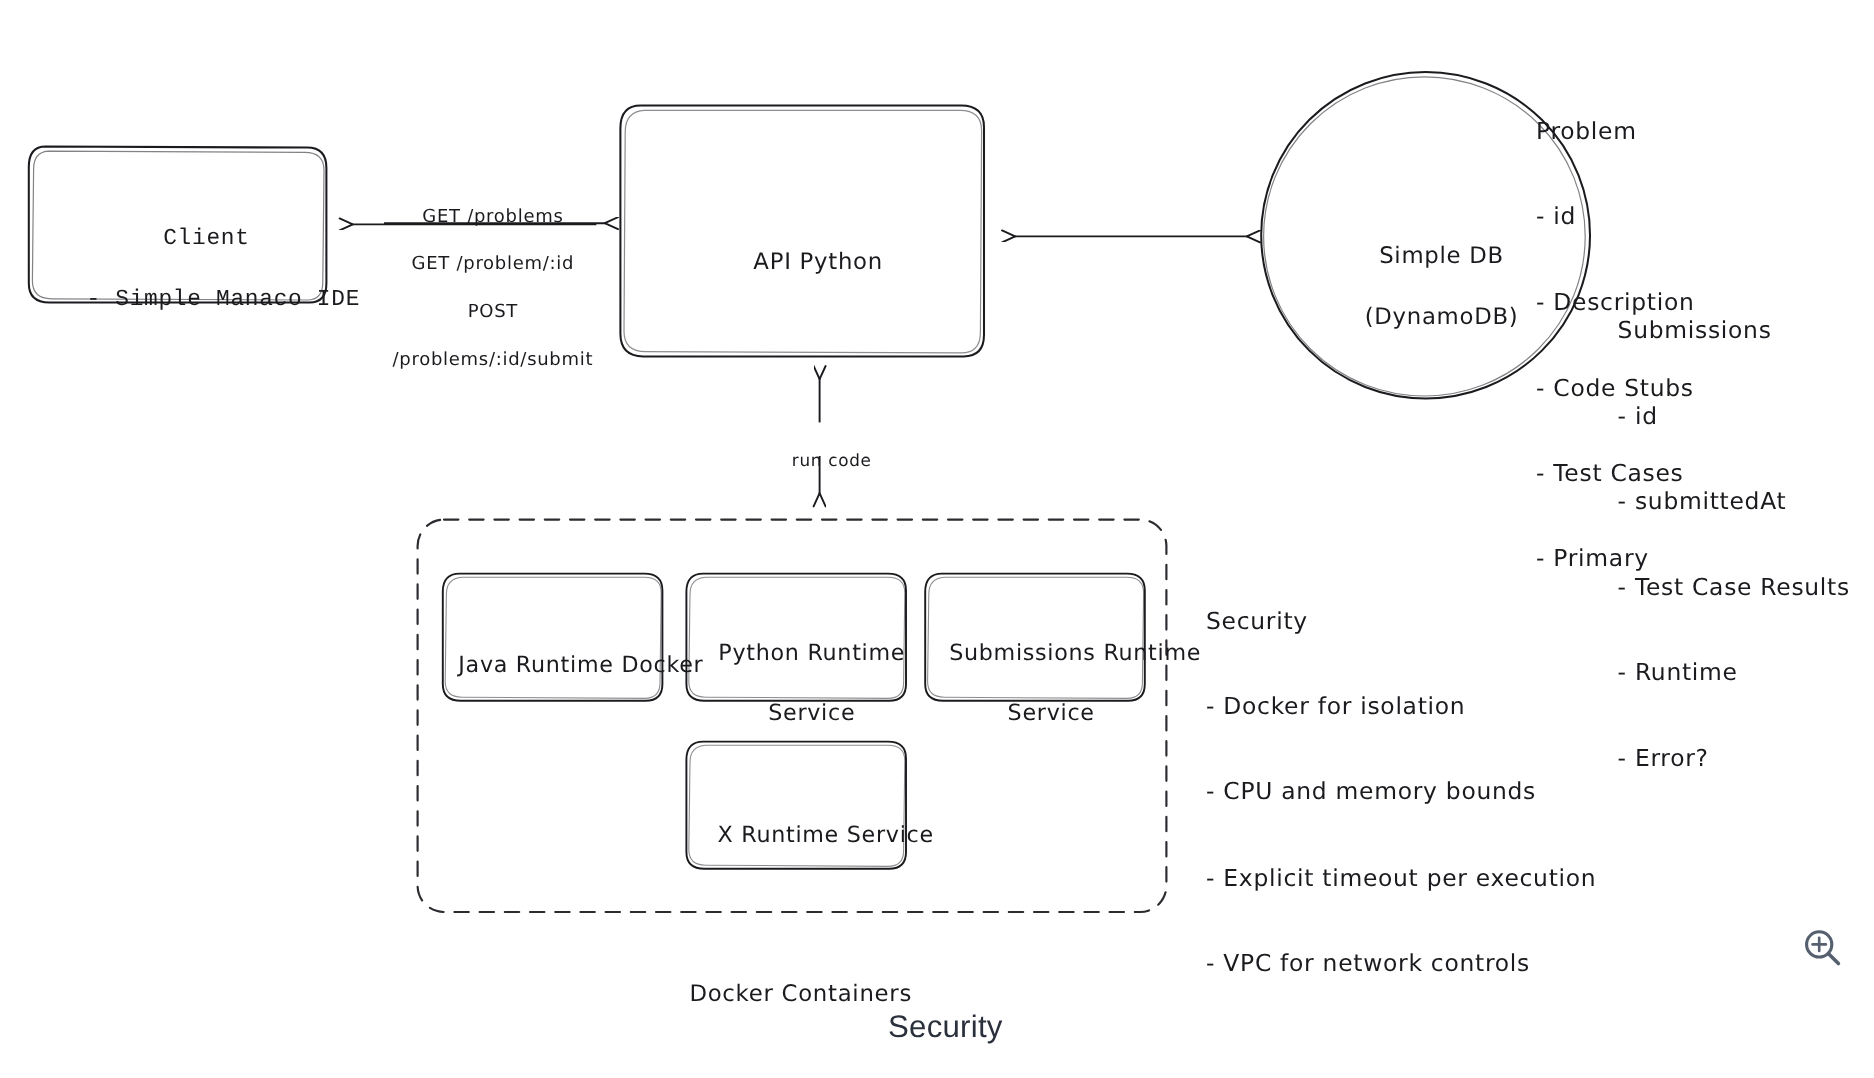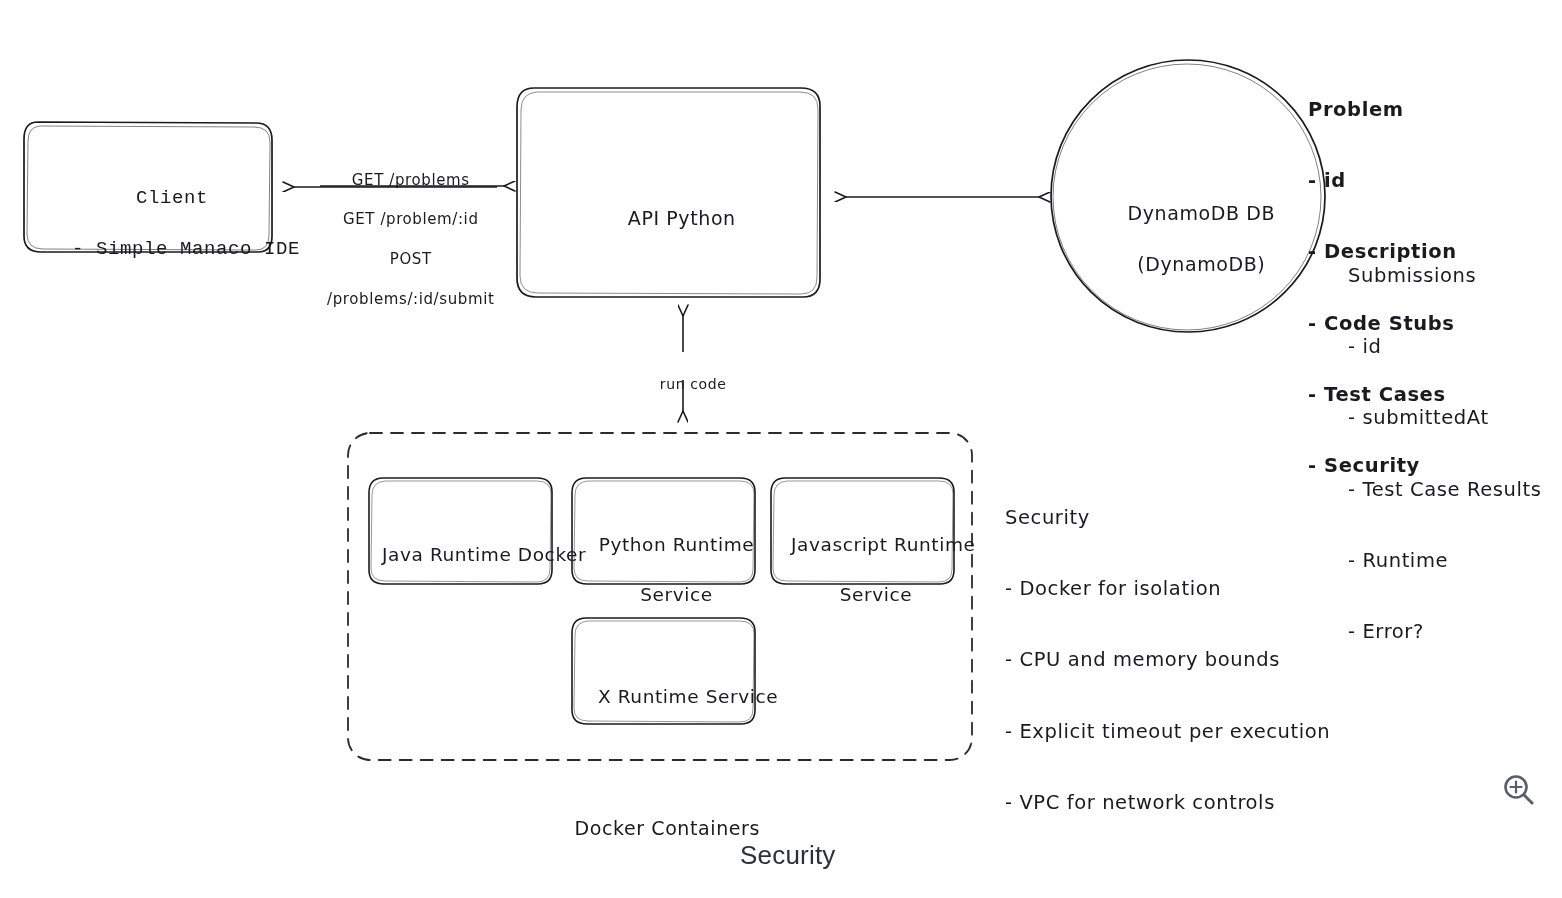--- a/index.html
+++ b/index.html
@@ -143,21 +143,21 @@
   <div class="node-label hand" style="left:24px; top:160px; width:248px;font-family:Liberation Mono, monospace;">
     <span>Client</span><br>
     <span>- Simple Manaco IDE</span>
   </div>
 
   <div class="node-label hand" style="left:517px; top:180px; width:303px;">
     <span>API Python</span>
   </div>
 
   <div class="node-label hand" style="left:1051px; top:175px; width:274px;">
-    <span>DynamoDB DB</span><br>
+    <span>Simple DB</span><br>
     <span>(DynamoDB)</span>
   </div>
 
   <div class="edge-label hand" style="left:302px; top:151px; width:196px;">
     <span>GET /problems</span><br>
     <span>GET /problem/:id</span><br>
     <span>POST</span><br>
     <span>/problems/:id/submit</span>
   </div>
 
@@ -168,39 +168,39 @@
   <div class="node-label hand" style="left:356px; top:518px; width:209px; font-size:18.5px;">
     <span>Java Runtime Docker</span>
   </div>
 
   <div class="node-label hand" style="left:572px; top:508px; width:183px; font-size:18.5px;">
     <span>Python Runtime</span><br>
     <span>Service</span>
   </div>
 
   <div class="node-label hand" style="left:765px; top:508px; width:196px; font-size:18.5px;">
-    <span>Javascript Runtime</span><br>
+    <span>Submissions Runtime</span><br>
     <span>Service</span>
   </div>
 
   <div class="node-label hand" style="left:572px; top:660px; width:183px; font-size:18.5px;">
     <span>X Runtime Service</span>
   </div>
 
   <div class="node-label hand" style="left:540px; top:790px; width:228px; font-size:19px;">
     <span>Docker Containers</span>
   </div>
 
-  <div class="side-list hand" style="left:1308px; top:50px;font-weight:bold;">
+  <div class="side-list hand" style="left:1280px; top:50px;">
     <span class="hd">Problem</span>
     <span class="it">- id</span>
     <span class="it">- Description</span>
     <span class="it">- Code Stubs</span>
     <span class="it">- Test Cases</span>
-    <span class="it">- Security</span>
+    <span class="it">- Primary</span>
   </div>
 
   <div class="side-list hand" style="left:1348px; top:216px;">
     <span class="hd">Submissions</span>
     <span class="it">- id</span>
     <span class="it">- submittedAt</span>
     <span class="it">- Test Case Results</span>
     <span class="it">- Runtime</span>
     <span class="it">- Error?</span>
   </div>

